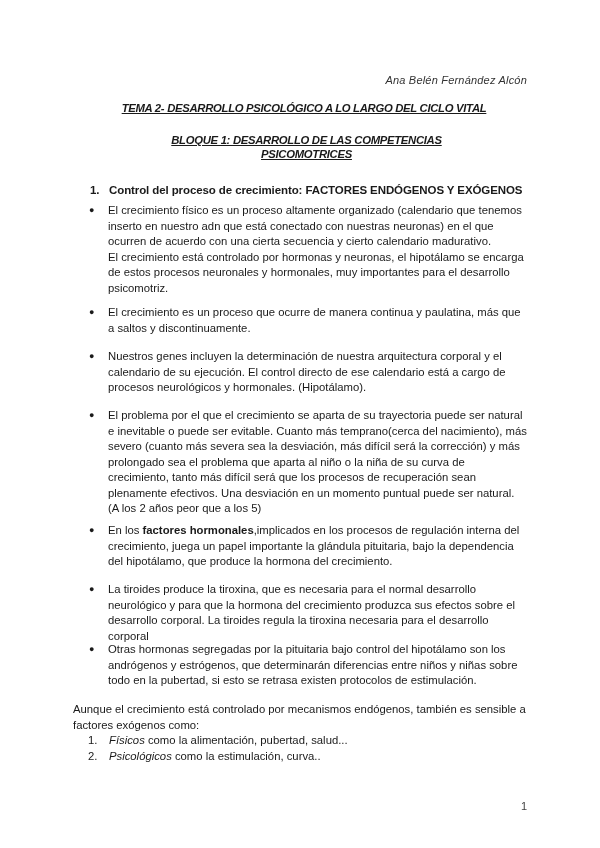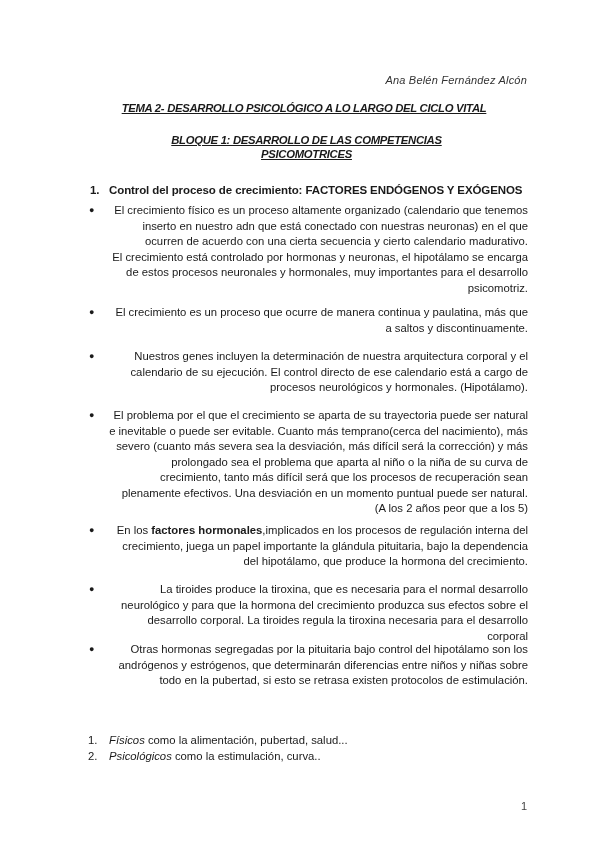--- a/index.html
+++ b/index.html
@@ -74,21 +74,21 @@
       position: absolute;
       left: 108px;
       width: 420px;
     }
     .bullet .dot {
       position: absolute;
       left: -19px;
       top: 0;
       font-size: 9px;
     }
-    .bullet p { margin: 0; text-align: right; }
+    .bullet p { margin: 0; }
     .para {
       position: absolute;
       left: 73px;
       width: 460px;
       top: 702px;
     }
     .numlist {
       position: absolute;
       left: 88px;
       top: 733px;
@@ -153,20 +153,21 @@
   <div class="bullet" style="top:582px;">
     <span class="dot">●</span>
     <p>La tiroides produce la tiroxina, que es necesaria para el normal desarrollo neurológico y para que la hormona del crecimiento produzca sus efectos sobre el desarrollo corporal. La tiroides regula la tiroxina necesaria para el desarrollo corporal</p>
   </div>
 
   <div class="bullet" style="top:642px;">
     <span class="dot">●</span>
     <p>Otras hormonas segregadas por la pituitaria bajo control del hipotálamo son los andrógenos y estrógenos, que determinarán diferencias entre niños y niñas sobre todo en la pubertad, si esto se retrasa existen protocolos de estimulación.</p>
   </div>
 
+  <div class="para">Aunque el crecimiento está controlado por mecanismos endógenos, también es sensible a factores exógenos como:</div>
 
   <ul class="numlist">
     <li>
       <span class="n">1.</span><i>Físicos</i><span> como la alimentación, pubertad, salud...</span>
     </li>
     <li>
       <span class="n">2.</span><i>Psicológicos</i><span> como la estimulación, curva..</span>
     </li>
   </ul>
 

